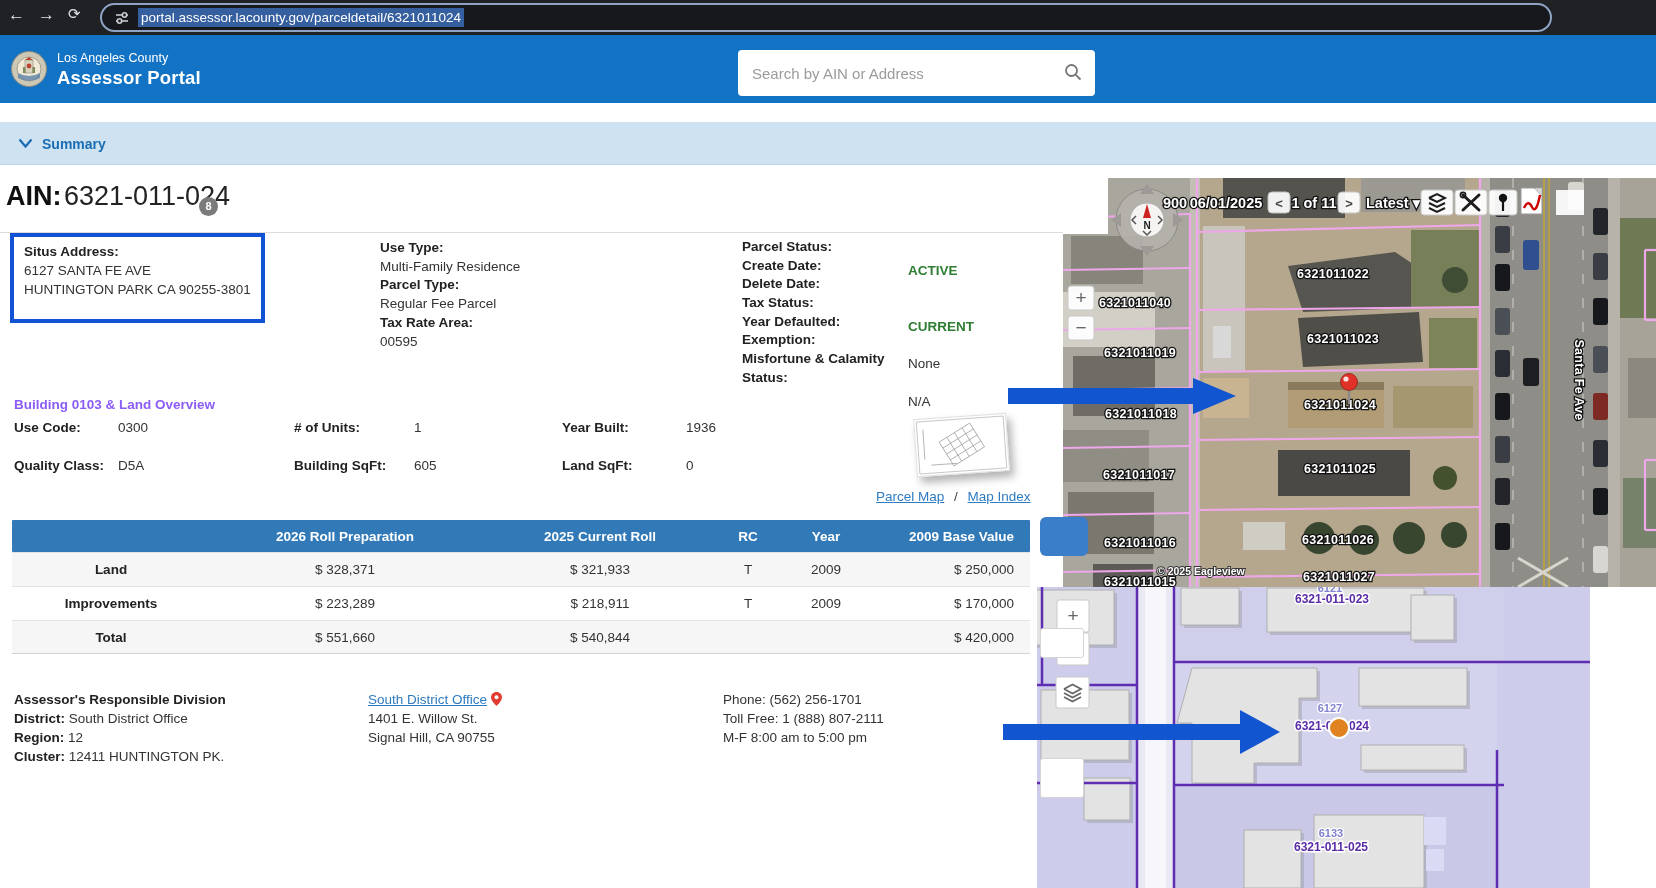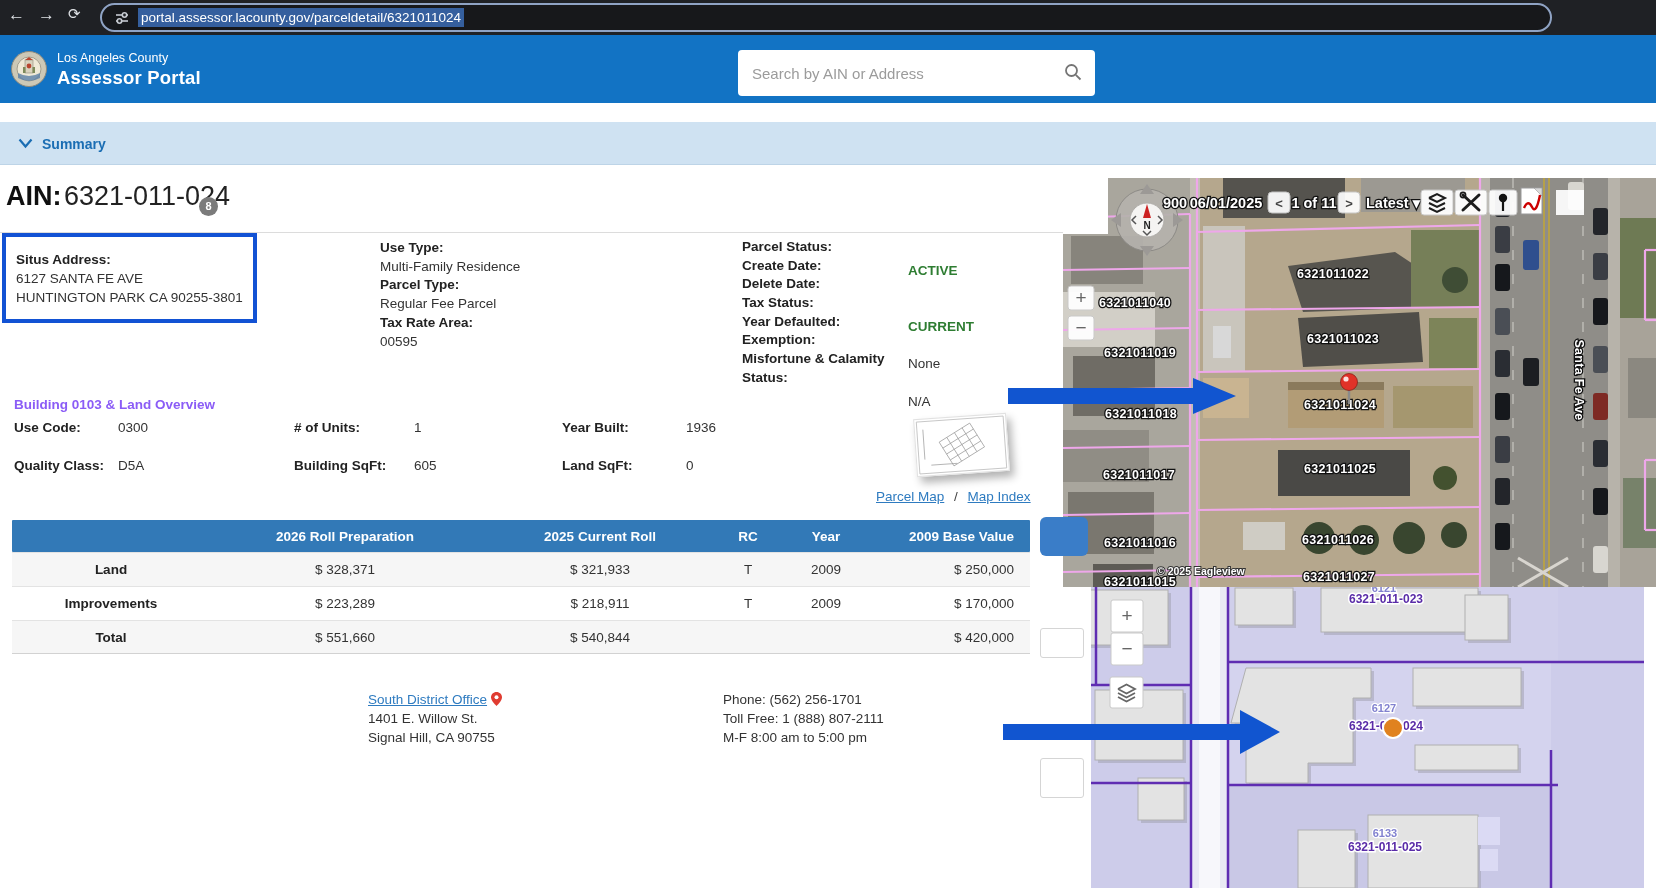--- a/index.html
+++ b/index.html
@@ -28,21 +28,21 @@
   .summary-label { position:absolute; left:42px; top:14px; font-size:14px; font-weight:700; color:#1a6db3; }
 
   
   .ain-label { position:absolute; left:6px; top:181px; font-size:27px; font-weight:800; color:#101010; }
   .ain-value { position:absolute; left:64px; top:181px; font-size:27px; font-weight:500; color:#222; }
   .ain-badge { position:absolute; left:199px; top:197px; width:19px; height:19px; border-radius:50%; background:#7b7b7b; color:#fff; font-size:11px; font-weight:700; text-align:center; line-height:19px; cursor:pointer; }
 
   .hr-line { position:absolute; left:0; top:232px; width:1085px; height:1px; background:#dcdcdc; }
 
   
-  .situs-box { position:absolute; left:2px; top:233px; width:255px; height:90px; border:4px solid #1252d4; background:#fff; padding:13px 0 0 10px; z-index:5; }
+  .situs-box { position:absolute; left:10px; top:233px; width:255px; height:90px; border:4px solid #1252d4; background:#fff; padding:5px 0 0 10px; z-index:5; }
   .situs-box .lbl { font-size:13.5px; font-weight:700; color:#222; line-height:19px; }
   .situs-box .ln { font-size:13.5px; color:#333; line-height:19px; }
 
   .use-col { position:absolute; left:380px; top:239px; width:300px; }
   .use-col div { font-size:13.5px; line-height:18.7px; color:#333; }
   .use-col div.b { font-weight:700; color:#222; }
 
   .status-col { position:absolute; left:742px; top:239px; width:300px; }
   .status-row { display:flex; height:18.7px; font-size:13.5px; }
   .status-row .sl { width:166px; font-weight:700; color:#222; }
@@ -74,21 +74,21 @@
   .vt-body > div:first-child { font-weight:700; color:#222; }
 
   
   .fcol { position:absolute; font-size:13.5px; color:#333; }
   .fcol .t { font-weight:700; color:#222; }
   .fcol div { line-height:19px; }
   .flbl { font-weight:700; color:#222; }
 
   
   .aerial-map { position:absolute; left:1063px; top:178px; width:593px; height:409px; z-index:1; cursor:grab; }
-  .street-map { position:absolute; left:1091px; top:587px; width:553px; height:236px; z-index:1; cursor:grab; }
+  .street-map { position:absolute; left:1037px; top:587px; width:553px; height:236px; z-index:1; cursor:grab; }
   .blue-fragment { position:absolute; left:1040px; top:517px; width:48px; height:39px; background:#3a7dc8; border-radius:6px; z-index:2; }
   .card-frag { position:absolute; background:#fff; border:1px solid #d5d5d5; border-radius:3px; z-index:2; }
   .annot { position:absolute; z-index:20; pointer-events:none; }
 
   svg text { font-family:"Liberation Sans", sans-serif; }
   .map-label { font-size:12.5px; font-weight:700; fill:#fff; stroke:#111; stroke-width:2.6px; paint-order:stroke; letter-spacing:.3px; }
   .attr-label { font-size:10.5px; font-weight:700; fill:#fff; stroke:#333; stroke-width:2px; paint-order:stroke; }
   .tb-label { font-size:14.5px; font-weight:700; fill:#fff; stroke:#111; stroke-width:2.6px; paint-order:stroke; }
   .sm-parcel { font-size:12px; font-weight:700; fill:#5a2ca8; stroke:#fff; stroke-width:3px; paint-order:stroke; }
   .sm-house { font-size:11px; font-weight:700; fill:#8181cf; stroke:#fff; stroke-width:2.5px; paint-order:stroke; }
@@ -269,20 +269,26 @@
     <div class="vt-row vt-body alt last">
       <div>Total</div>
         <div>$ 551,660</div>
         <div>$ 540,844</div>
         <div></div>
         <div></div>
         <div>$ 420,000</div>
     </div>
   </div>
 
+  <div class="fcol" style="left:14px; top:690px;">
+    <div class="t">Assessor's Responsible Division</div>
+    <div><span class="flbl">District:</span> <span>South District Office</span></div>
+    <div><span class="flbl">Region:</span> <span>12</span></div>
+    <div><span class="flbl">Cluster:</span> <span>12411 HUNTINGTON PK.</span></div>
+  </div>
   <div class="fcol" style="left:368px; top:690px;">
     <div>
       <a class="lnk">South District Office</a>
       <svg width="11" height="14" viewBox="0 0 11 14" style="vertical-align:-2px;">
         <path d="M5.5 0 C2.4 0 0 2.4 0 5.3 C0 9 5.5 14 5.5 14 S11 9 11 5.3 C11 2.4 8.6 0 5.5 0 Z" fill="#e03c31"></path>
         <circle cx="5.5" cy="5.2" r="2" fill="#fff"></circle>
       </svg>
     </div>
     <div>1401 E. Willow St.</div>
     <div>Signal Hill, CA 90755</div>

